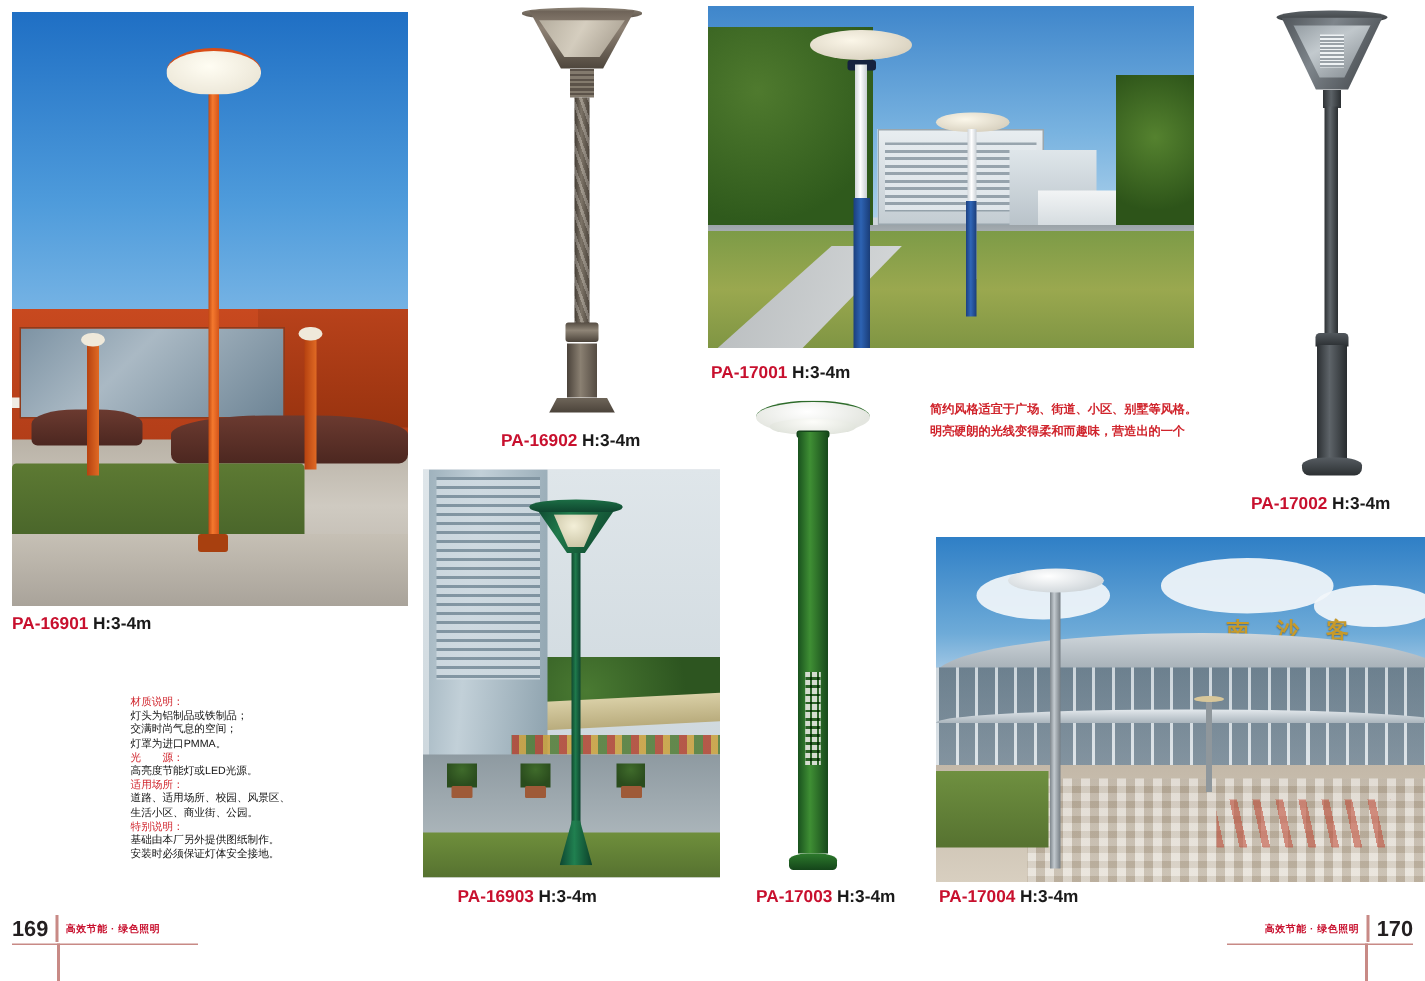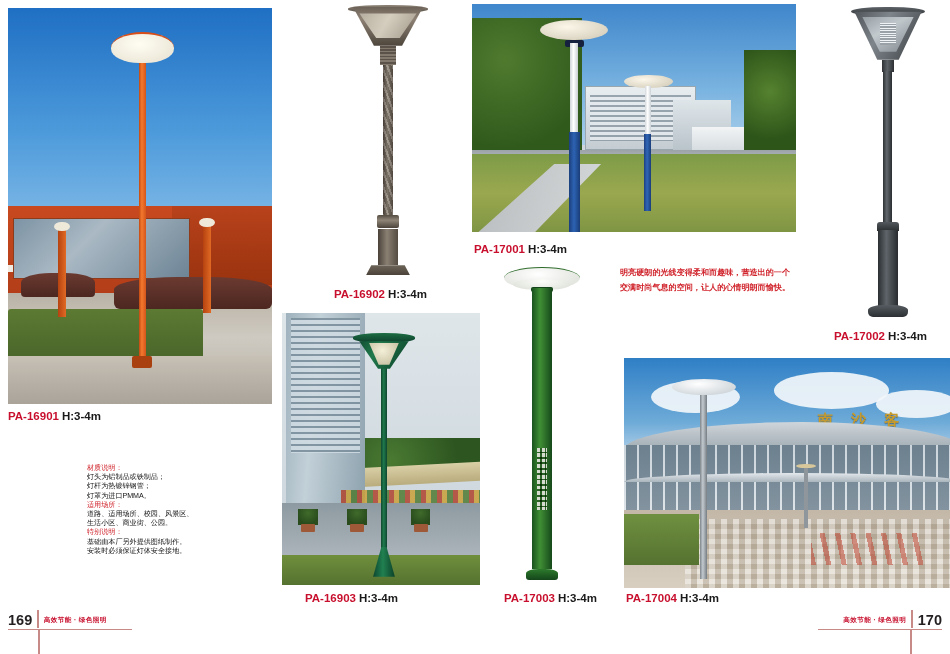--- a/index.html
+++ b/index.html
@@ -403,38 +403,42 @@
     </div>
   </div>
   <div class="caption" style="left:626px;top:592px;">
     <span class="code">PA-17004</span><span class="hh">H:3-4m</span>
   </div>
 
   <div class="specs">
     <div>
       <div class="hd">材质说明：</div>
       <div class="bd">灯头为铝制品或铁制品；</div>
-      <div class="bd">灯杆为热镀锌钢管；</div>
+      <div class="bd">交满时尚气息的空间；</div>
       <div class="bd">灯罩为进口PMMA。</div>
+    </div>
+    <div>
+      <div class="hd">光　　源：</div>
+      <div class="bd">高亮度节能灯或LED光源。</div>
     </div>
     <div>
       <div class="hd">适用场所：</div>
       <div class="bd">道路、适用场所、校园、风景区、</div>
       <div class="bd">生活小区、商业街、公园。</div>
     </div>
     <div>
       <div class="hd">特别说明：</div>
       <div class="bd">基础由本厂另外提供图纸制作。</div>
       <div class="bd">安装时必须保证灯体安全接地。</div>
     </div>
   </div>
 
   <div class="redpara">
+    <div>简约风格适宜于广场、街道、小区、别墅等风格。</div>
     <div>明亮硬朗的光线变得柔和而趣味，营造出的一个</div>
-    <div>交满时尚气息的空间，让人的心情明朗而愉快。</div>
   </div>
 
   <div class="foot foot-l">
     <div class="foot-row">
       <div class="num">169</div>
       <div class="vbar" style="margin:0 5px;height:18px;"></div>
       <div class="slog">高效节能 · 绿色照明</div>
     </div>
     <div class="hrule" style="width:124px;margin-top:1px;"></div>
     <div class="vbar" style="position:absolute;left:30px;top:19px;height:32px;"></div>

